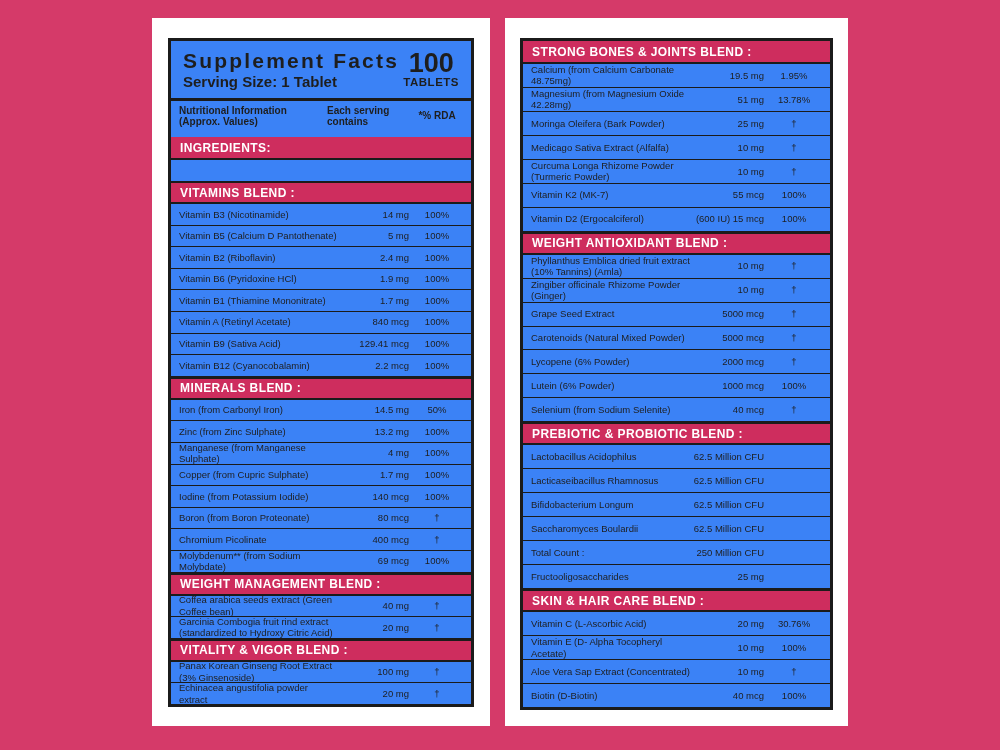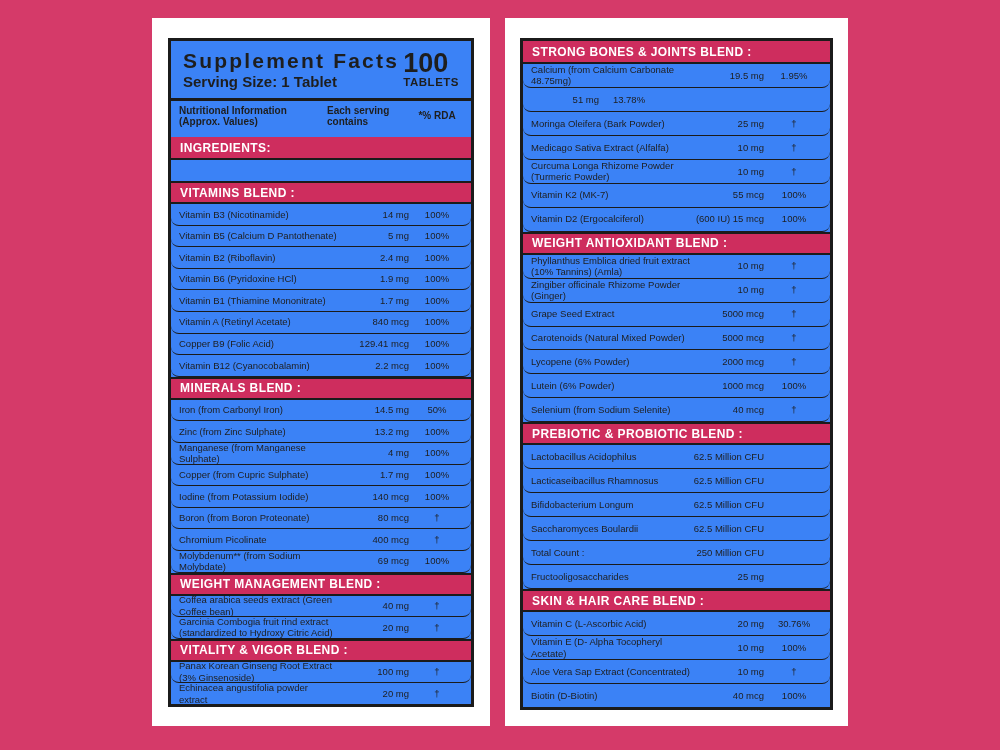--- a/index.html
+++ b/index.html
@@ -17,42 +17,42 @@
   .sheet-right{left:505px;top:18px;width:343px;height:708px;}
   .inner{position:absolute;border:3px solid var(--border);background:#3b82f6;display:flex;flex-direction:column;}
   .inner-left{inset:20px 16px 19px 16px;}
   .inner-right{inset:20px 15px 16px 15px;}
 
   
   .sf-header{flex:0 0 60px;display:flex;justify-content:space-between;align-items:center;
     padding:4px 12px 4px 12px;border-bottom:3px solid var(--border);}
   .sf-title{font-size:21px;font-weight:800;letter-spacing:2.2px;white-space:nowrap;line-height:1.1;}
   .sf-serving{font-size:15px;font-weight:700;margin-top:1px;}
-  .sf-right{padding-left:4px;}
+  .sf-right{text-align:center;padding-left:4px;}
   .sf-count{font-size:27px;font-weight:800;line-height:0.95;}
   .sf-count-unit{font-size:11.5px;font-weight:700;letter-spacing:0.5px;}
 
   .col-headers{flex:0 0 30px;display:flex;align-items:center;padding:2px 8px;
     font-size:10px;font-weight:700;line-height:1.15;}
   .ch-info{flex:1;}
   .ch-serving{width:84px;text-align:left;}
   .ch-rda{width:52px;text-align:center;}
 
   .sections{display:flex;flex-direction:column;flex:1;min-height:0;}
 
   .blend-bar{flex:0 0 23px;display:flex;align-items:center;background:var(--bar);color:#fff;
     font-size:12px;font-weight:700;letter-spacing:0.4px;padding:0 9px;
     border-top:2px solid var(--border);border-bottom:2px solid var(--border);}
   .sections > .blend-bar:first-child{border-top:none;margin-top:6px;}
   .inner-right > .blend-bar:first-child{border-top:none;}
 
   .spacer-row{flex:0 0 21px;}
 
   .row{display:flex;align-items:center;flex:1 1 0;min-height:0;padding:1px 8px;
-    font-size:9.5px;line-height:1.22;border-bottom:1.5px solid var(--border);border-radius:8px;}
+    font-size:9.5px;line-height:1.22;border-bottom:1.5px solid var(--border);}
   .row:last-child{border-bottom:none;}
   .cell-name{flex:1;padding-right:4px;}
   .cell-amount{min-width:70px;text-align:right;white-space:nowrap;padding-right:2px;}
   .cell-rda{width:52px;text-align:center;white-space:nowrap;}
   .inner-right .cell-rda{width:56px;}
 </style>
 </head>
 <body>
 
 <div class="canvas">
@@ -111,21 +111,21 @@
             <div class="cell-name">Vitamin B1 (Thiamine Mononitrate)</div>
             <div class="cell-amount">1.7 mg</div>
             <div class="cell-rda">100%</div>
           </div>
           <div class="row">
             <div class="cell-name">Vitamin A (Retinyl Acetate)</div>
             <div class="cell-amount">840 mcg</div>
             <div class="cell-rda">100%</div>
           </div>
           <div class="row">
-            <div class="cell-name">Copper B9 (Folic Acid)</div>
+            <div class="cell-name">Vitamin B9 (Sativa Acid)</div>
             <div class="cell-amount">129.41 mcg</div>
             <div class="cell-rda">100%</div>
           </div>
           <div class="row">
             <div class="cell-name">Vitamin B12 (Cyanocobalamin)</div>
             <div class="cell-amount">2.2 mcg</div>
             <div class="cell-rda">100%</div>
           </div>
           <div class="blend-bar">MINERALS BLEND :</div>
           <div class="row">
@@ -196,20 +196,21 @@
 
   <div class="sheet sheet-right">
     <div class="inner inner-right" id="right-sections">
         <div class="blend-bar">STRONG BONES &amp; JOINTS BLEND :</div>
         <div class="row">
           <div class="cell-name">Calcium (from Calcium Carbonate 48.75mg)</div>
           <div class="cell-amount">19.5 mg</div>
           <div class="cell-rda">1.95%</div>
         </div>
         <div class="row">
+          <div class="cell-name">Magnesium (from Magnesium Oxide 42.28mg)</div>
           <div class="cell-amount">51 mg</div>
           <div class="cell-rda">13.78%</div>
         </div>
         <div class="row">
           <div class="cell-name">Moringa Oleifera (Bark Powder)</div>
           <div class="cell-amount">25 mg</div>
           <div class="cell-rda">†</div>
         </div>
         <div class="row">
           <div class="cell-name">Medicago Sativa Extract (Alfalfa)</div>

